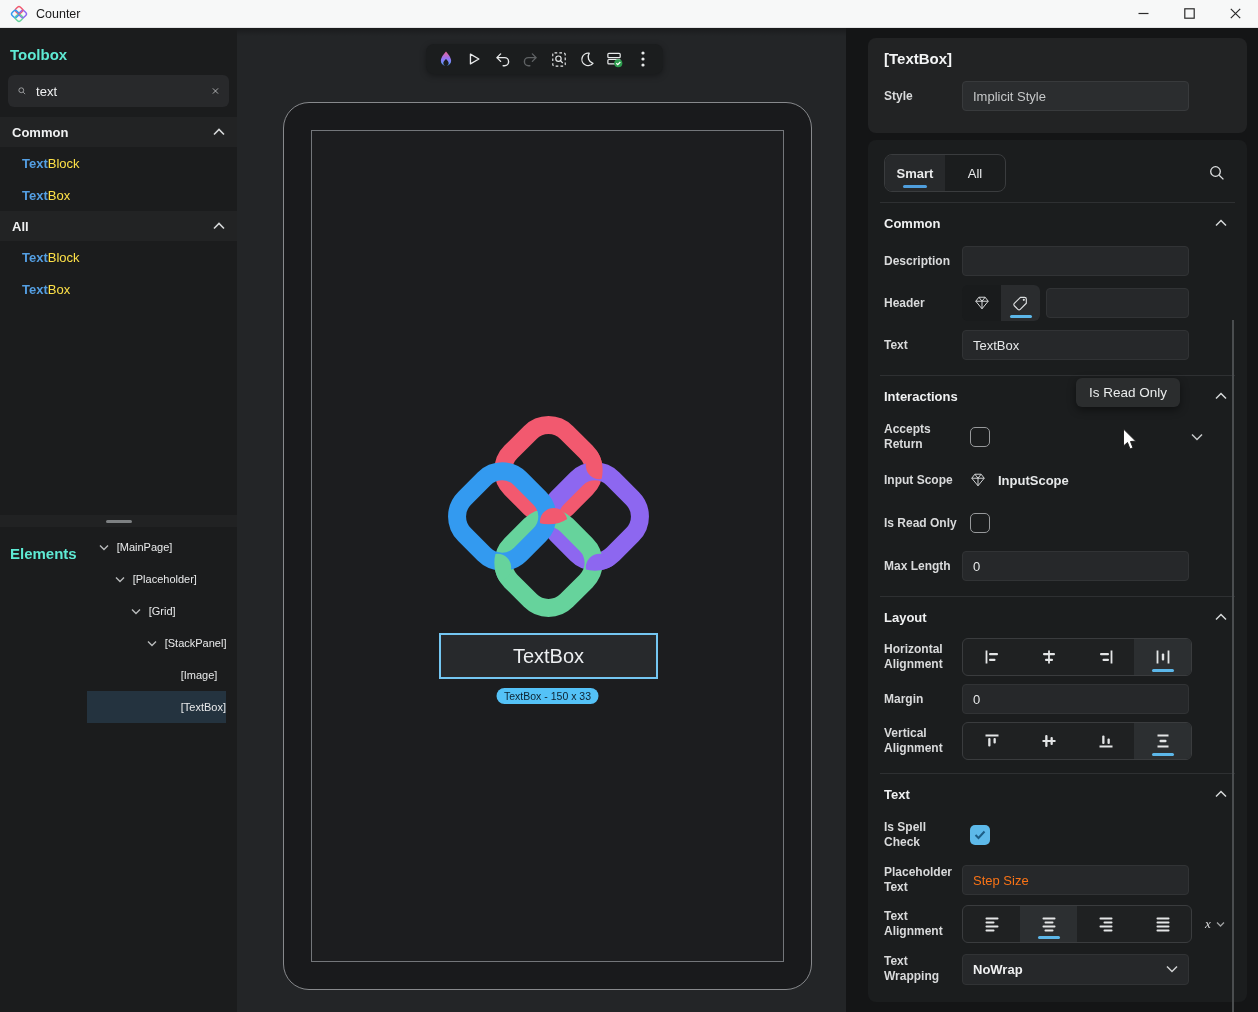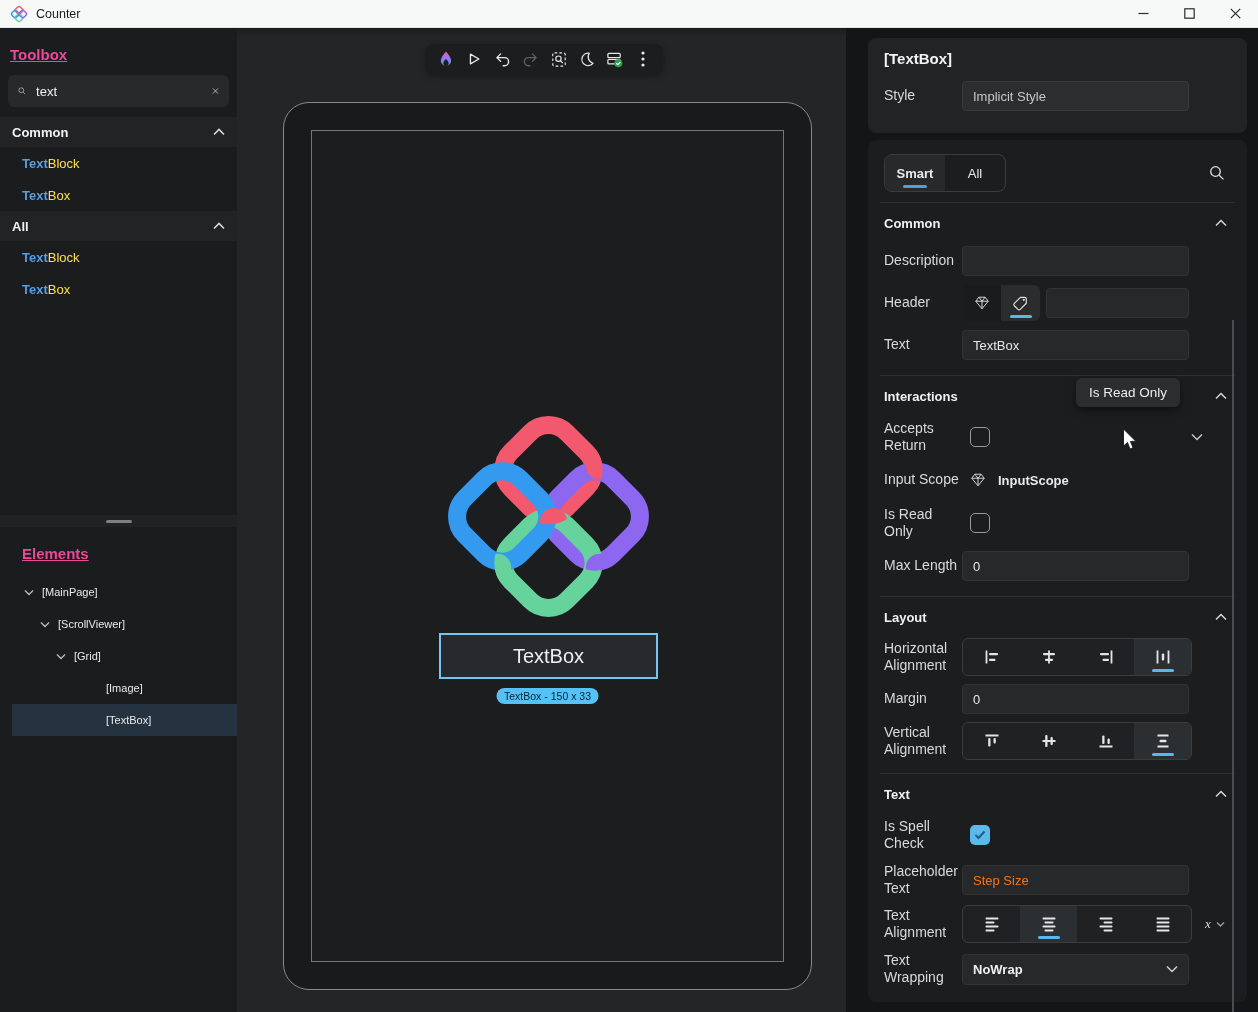--- a/index.html
+++ b/index.html
@@ -14,34 +14,34 @@
   .titlebar .title { font-size:12.5px; color:#1b1b1b; }
   .wincontrols { margin-left:auto; display:flex; height:100%; }
   .winbtn { width:46px; height:100%; display:flex; align-items:center; justify-content:center; color:#2b2b2b; }
 
   
   .app { display:flex; height:984px; }
 
   
   .sidebar { width:237px; background:#1b1c1d; display:flex; flex-direction:column; color:#e9eaeb; }
   .toolbox { height:487px; display:flex; flex-direction:column; }
-  .panel-heading { font-size:15px; font-weight:bold; color:#ec4899; padding:18px 10px 10px 10px;text-decoration:underline; }
+  .panel-heading { font-size:15px; font-weight:bold; color:#5eead4; padding:18px 10px 10px 10px; }
   .searchbox { margin:2px 8px 10px 8px; height:32px; background:#28292b; border-radius:6px;
     display:flex; align-items:center; padding:0 10px; }
   .searchbox input { flex:1; background:transparent; border:none; outline:none; color:#f0f1f2;
     font-size:13px; font-family:"Liberation Sans", sans-serif; margin-left:10px; }
   .tb-section-header { height:30px; background:#222324; display:flex; align-items:center;
     padding:0 12px; font-size:13px; font-weight:bold; color:#f0f1f2; }
   .tb-section-header .chev { margin-left:auto; }
   .tb-item { height:32px; display:flex; align-items:center; padding:0 12px 0 22px; font-size:13px; cursor:default; }
   .tb-item .hl { color:#549fe3; font-weight:bold; }
   .tb-item .rest { color:#fde047; }
   .splitter { height:12px; background:#212223; display:flex; align-items:center; justify-content:center; }
   .splitter .grip { width:26px; height:3px; border-radius:2px; background:#7d8082; }
-  .elements { flex:1; display:flex; flex-direction:column;margin-left:12px; }
+  .elements { flex:1; display:flex; flex-direction:row; }
   .tree { margin-top:4px; }
   .tree-row { height:32px; display:flex; align-items:center; font-size:11px; color:#e9eaeb; }
   .tree-row .chev { width:10px; margin-right:8px; color:#b9bbbc; }
   .tree-row.sel { background:#24333f; }
   .d0 { padding-left:12px; } .d1 { padding-left:28px; } .d2 { padding-left:44px; }
   .d3 { padding-left:60px; } .d4 { padding-left:94px; }
 
   
   .canvas { width:609px; position:relative; background:#232527; }
   .canvas:before { content:""; position:absolute; left:0; top:0; right:0; height:8px;
@@ -62,21 +62,21 @@
     color:#eceef0; font-size:20px; }
   .cv-badge { position:absolute; top:557px; left:50%; transform:translateX(-50%); background:#54c2f7;
     color:#0d2230; font-size:10.5px; padding:2px 8px; border-radius:8px; white-space:nowrap; }
 
   
   .inspector { width:412px; position:relative; background:#141516; padding:0 11px 0 22px; color:#e9eaeb; }
   .card { background:#222324; border-radius:8px; }
   .card1 { margin-top:10px; height:95px; padding:12px 16px 0 16px; }
   .insp-title { font-size:15px; font-weight:bold; color:#f4f5f6; }
   .style-row { display:flex; align-items:center; margin-top:14px; }
-  .lbl { width:78px; font-size:14px; color:#d9dadb; line-height:1.25; }
+  .lbl { width:78px; font-size:12px; color:#d9dadb; line-height:1.25;font-weight:bold; }
   .inp { width:227px; height:30px; background:#26282a; border:1px solid #313335; border-radius:4px;
     display:flex; align-items:center; padding:0 10px; font-size:13px; color:#e6e8e9; }
   .inp.lighter { background:#2b2d2f; border-color:#383a3c; color:#c6c8c9; }
   .card2 { margin-top:7px; height:862px; background:#1b1d1e; padding:14px 16px; position:relative; }
   .tabsrow { display:flex; align-items:center; }
   .tabgroup { display:flex; border:1px solid #3a3c3e; border-radius:8px; overflow:hidden; }
   .tab { width:60px; height:36px; display:flex; align-items:center; justify-content:center;
     font-size:13px; color:#e9eaeb; position:relative; }
   .tab.active { background:#27292b; font-weight:bold; }
   .tab.active:after { content:""; position:absolute; bottom:3px; left:50%; transform:translateX(-50%);
@@ -222,27 +222,33 @@
         <div class="tree-row d0">
           <svg class="chev" width="10" height="7" viewBox="0 0 10 7">
               <polyline points="1,1.5 5,5.5 9,1.5" fill="none" stroke="#b9bbbc" stroke-width="1.4"></polyline>
             </svg>
           <span>[MainPage]</span>
         </div>
         <div class="tree-row d1">
           <svg class="chev" width="10" height="7" viewBox="0 0 10 7">
               <polyline points="1,1.5 5,5.5 9,1.5" fill="none" stroke="#b9bbbc" stroke-width="1.4"></polyline>
             </svg>
-          <span>[ScrollViewer]</span>
+          <span>[Placeholder]</span>
         </div>
         <div class="tree-row d2">
           <svg class="chev" width="10" height="7" viewBox="0 0 10 7">
               <polyline points="1,1.5 5,5.5 9,1.5" fill="none" stroke="#b9bbbc" stroke-width="1.4"></polyline>
             </svg>
           <span>[Grid]</span>
+        </div>
+        <div class="tree-row d3">
+          <svg class="chev" width="10" height="7" viewBox="0 0 10 7">
+              <polyline points="1,1.5 5,5.5 9,1.5" fill="none" stroke="#b9bbbc" stroke-width="1.4"></polyline>
+            </svg>
+          <span>[StackPanel]</span>
         </div>
         <div class="tree-row d4">
           <span>[Image]</span>
         </div>
         <div class="tree-row d4 sel">
           <span>[TextBox]</span>
         </div>
       </div>
     </div>
   </div>

